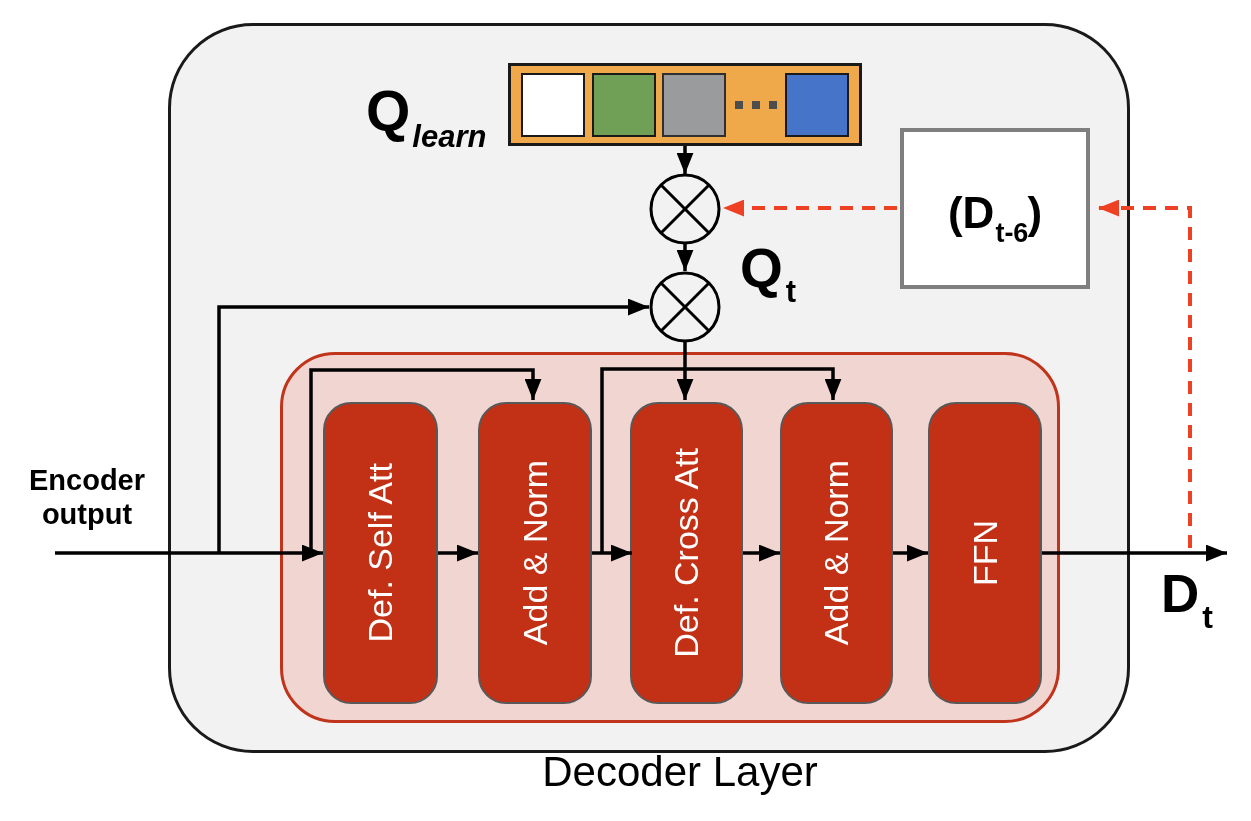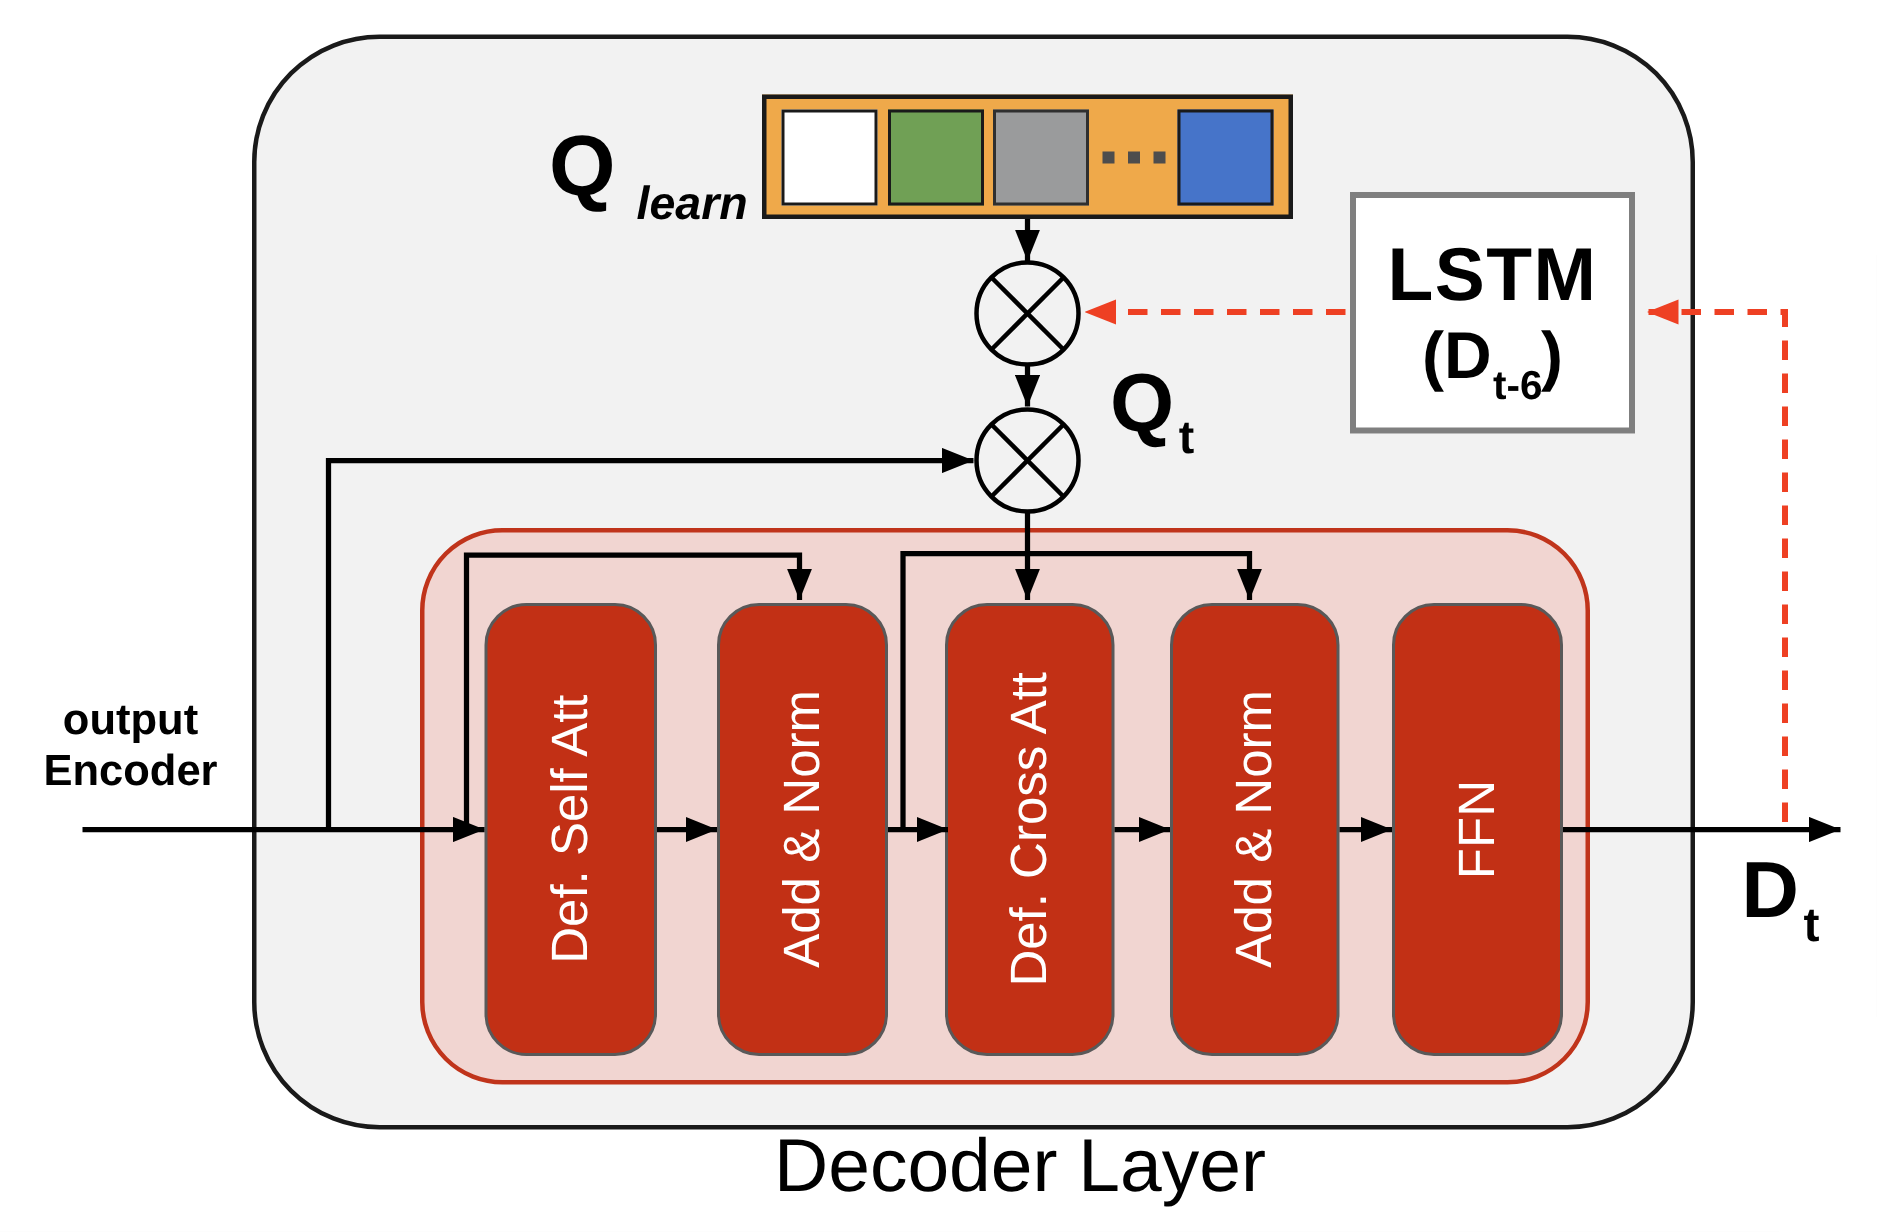--- a/index.html
+++ b/index.html
@@ -107,38 +107,38 @@
     white-space: nowrap;
   }
   .m1 { left: 323px; width: 115px; }
   .m2 { left: 478px; width: 114px; }
   .m3 { left: 630px; width: 113px; }
   .m4 { left: 780px; width: 113px; }
   .m5 { left: 928px; width: 114px; }
   
   .lbl { position: absolute; color: #000; white-space: nowrap; }
   .q-learn { left: 366px; top: 78px; font-size: 57px; font-weight: bold; }
-  .q-learn .sub { font-size: 31px; font-style: italic; position: relative; top: 16px; left: 14px; }
+  .q-learn .sub { font-size: 31px; font-style: italic; position: relative; top: 16px; left: 2px; }
   .q-t { left: 708px; top: 236px; font-size: 55px; font-weight: bold; margin-left: 32px; }
   .q-t .sub { font-size: 31px; position: relative; top: 15px; left: 3px; }
   .d-t { left: 1161px; top: 563px; font-size: 53px; font-weight: bold; text-align: right; }
   .d-t .sub { font-size: 32px; position: relative; top: 16px; left: 3px; }
   .encoder-label {
     left: 6px; top: 464px;
     width: 162px;
     font-size: 29px;
     font-weight: bold;
     text-align: center;
     line-height: 1.17;
     white-space: normal;
   }
   .decoder-caption {
     left: 170px; top: 748px;
     width: 1020px;
-    font-size: 50px;
+    font-size: 42px;
     font-weight: 400;
     text-align: center;
   }
   
   #wires {
     position: absolute;
     left: 0; top: 0;
     pointer-events: none;
   }
 </style>
@@ -155,21 +155,20 @@
     <div class="token token-gray"></div>
     <div class="ellipsis">
       <span class="dot"></span>
         <span class="dot"></span>
         <span class="dot"></span>
     </div>
     <div class="token token-blue"></div>
   </div>
 
   <div class="lstm-box">
-    <div class="lstm-title">LSTM</div>
     <div class="lstm-arg"><span>(D</span><span class="sub">t-6</span><span>)</span></div>
   </div>
 
   <div class="stack-box"></div>
 
   <div class="module m1">
     <span class="vtext">Def. Self Att</span>
   </div>
   <div class="module m2">
     <span class="vtext">Add &amp; Norm</span>
@@ -231,19 +230,19 @@
     </g>
   </svg>
 
   <div class="lbl q-learn"><span>Q</span><span class="sub">learn</span></div>
 
   <div class="lbl q-t"><span>Q</span><span class="sub">t</span></div>
 
   <div class="lbl d-t"><span>D</span><span class="sub">t</span></div>
 
   <div class="lbl encoder-label">
+    <div>Encoder</div>
     <div>output</div>
-    <div>Encoder</div>
   </div>
 
   <div class="lbl decoder-caption">Decoder Layer</div>
 
 </div>
 
 </body></html>

